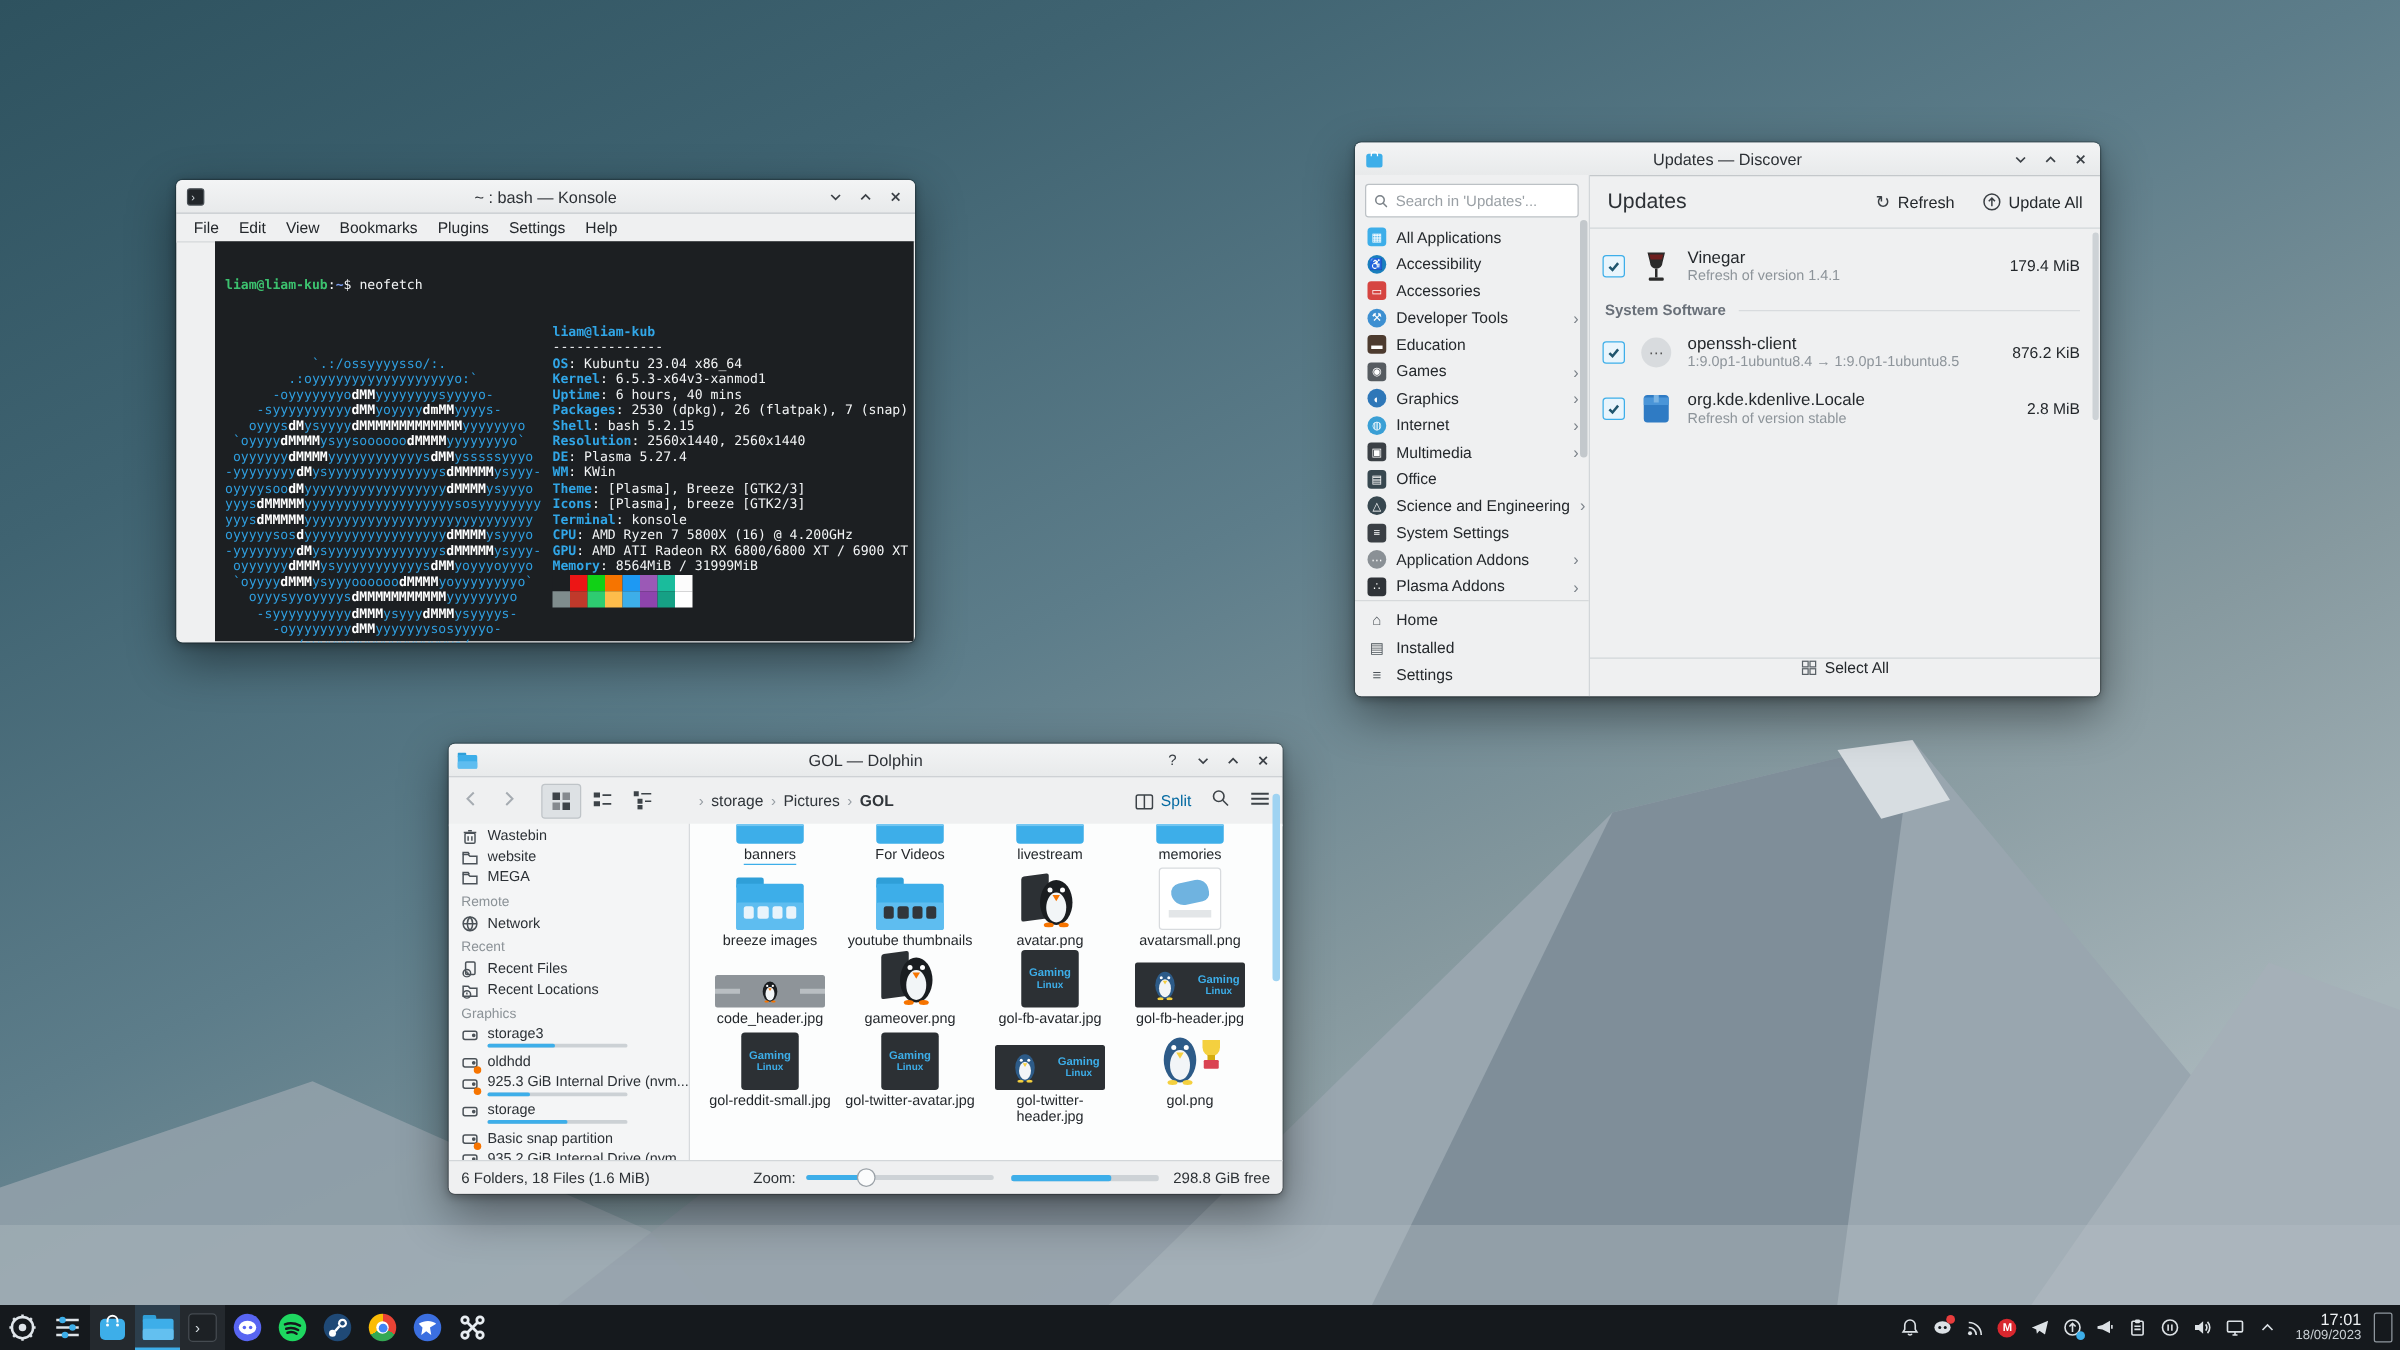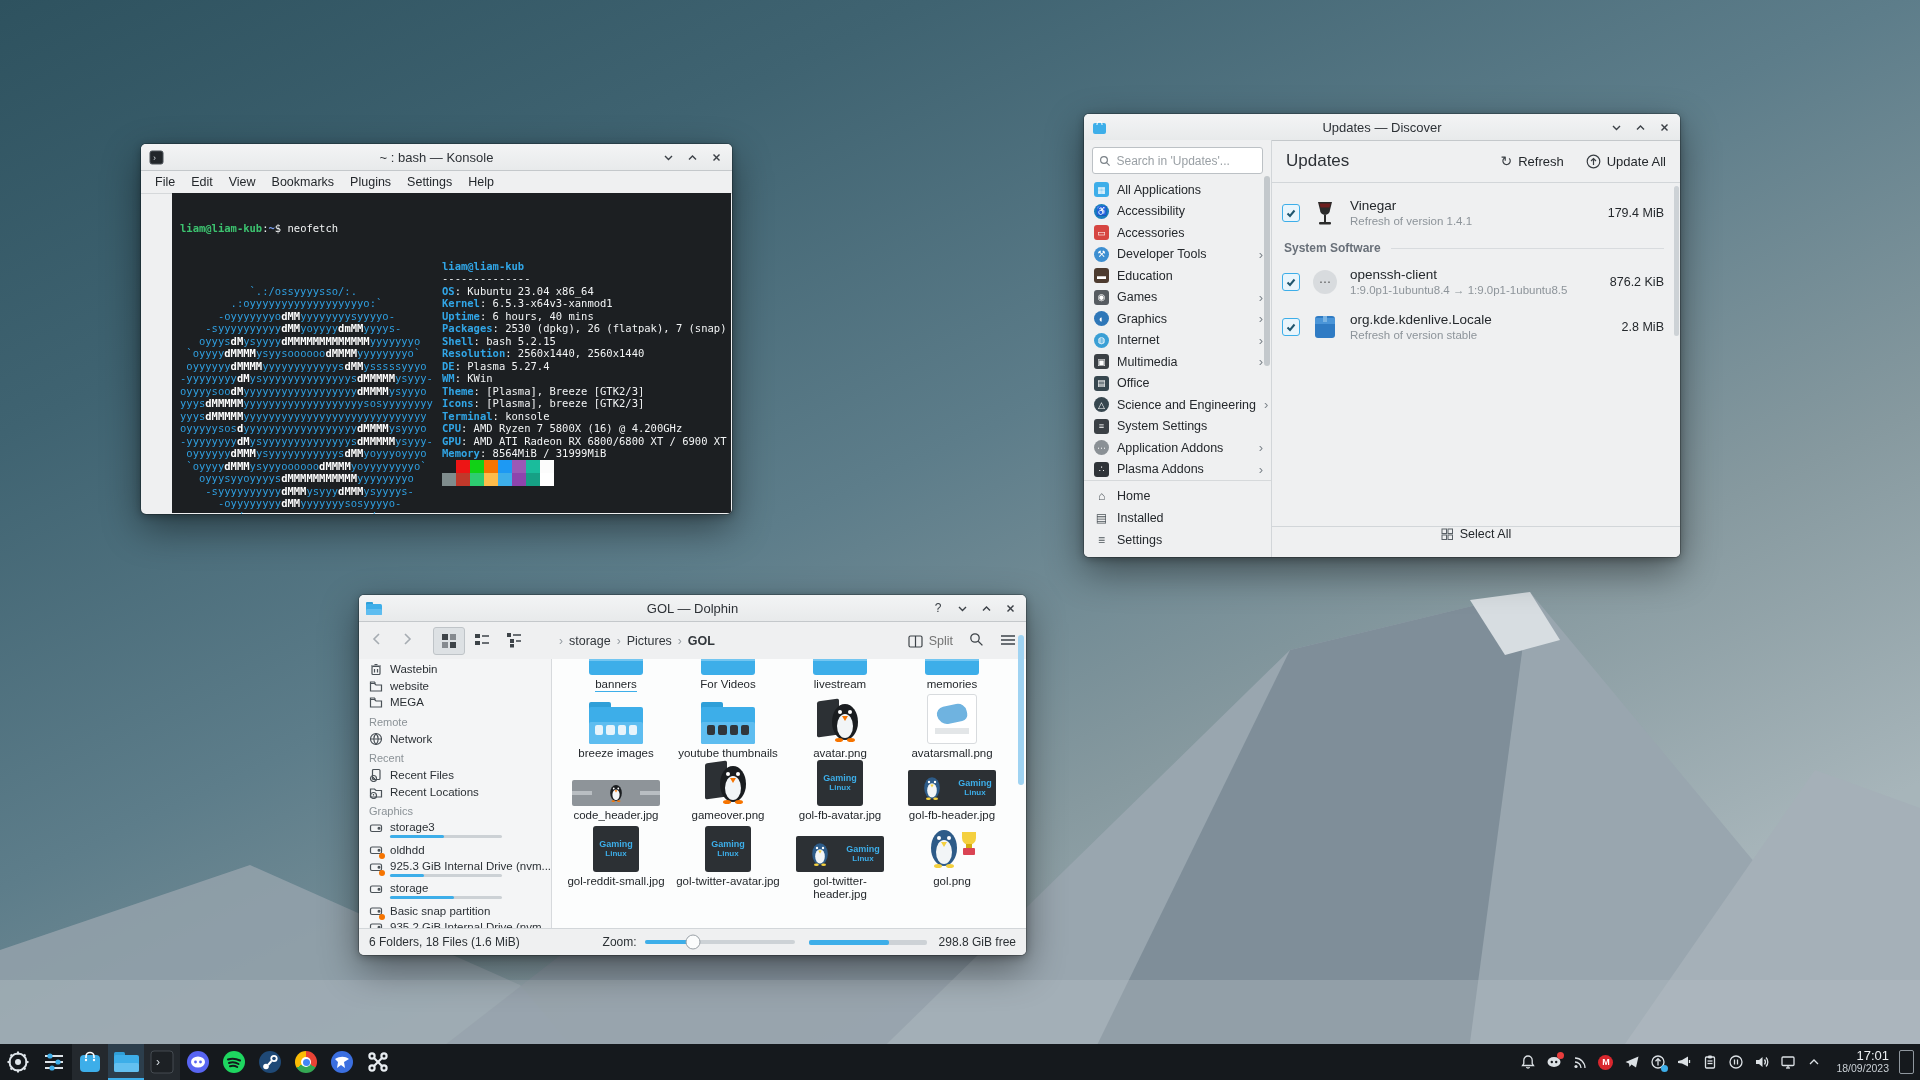--- a/index.html
+++ b/index.html
@@ -81,21 +81,21 @@
   .toolbar{height:38px;background:#eff0f1;border-bottom:1px solid #d2d6d9;position:relative;
     display:flex;align-items:center;}
   .nav-ar{display:flex;align-items:center;margin-left:10px;gap:14px;color:#a6acb2;}
   .vbtns{display:flex;margin-left:18px;gap:2px;}
   .vbtn{width:30px;height:26px;border-radius:3px;display:flex;align-items:center;justify-content:center;}
   .vbtn.sel{background:#dde1e4;border:1px solid #bfc4c8;}
   .crumbs{position:absolute;left:200px;display:flex;align-items:center;gap:6px;font-size:12.5px;color:#31363b;}
   .crumbs .c-sep{color:#969da3;font-size:12px;}
   .crumbs .c-last{font-weight:bold;}
   .tool-right{position:absolute;right:10px;display:flex;align-items:center;gap:16px;}
-  .splitbtn{display:flex;align-items:center;gap:6px;font-size:12.5px;color:#737373;}
+  .splitbtn{display:flex;align-items:center;gap:6px;font-size:12.5px;color:#0369a1;}
   .dp-side{position:absolute;top:64px;left:0;width:192px;bottom:26px;background:#f4f5f6;
     border-right:1px solid #d7dadd;padding-top:2px;overflow:hidden;}
   .pl-row{height:16.5px;display:flex;align-items:center;padding:0 6px 0 10px;gap:7px;}
   .pl-row.bar{height:21px;align-items:flex-start;padding-top:1px;}
   .pl-ic{width:14px;height:14px;flex:none;position:relative;}
   .pl-ic svg{stroke:#4b5258;stroke-width:1.2;fill:none;}
   .pl-badge{position:absolute;right:-2px;bottom:-2px;width:6px;height:6px;border-radius:50%;background:#f67400;}
   .pl-lab{font-size:11.5px;color:#2b3035;white-space:nowrap;overflow:hidden;}
   .pl-head{font-size:11px;color:#8b9297;padding:5px 0 1px 10px;height:14px;}
   .pl-meter{height:3px;width:112px;background:#ccd1d5;border-radius:2px;margin-top:2px;}

